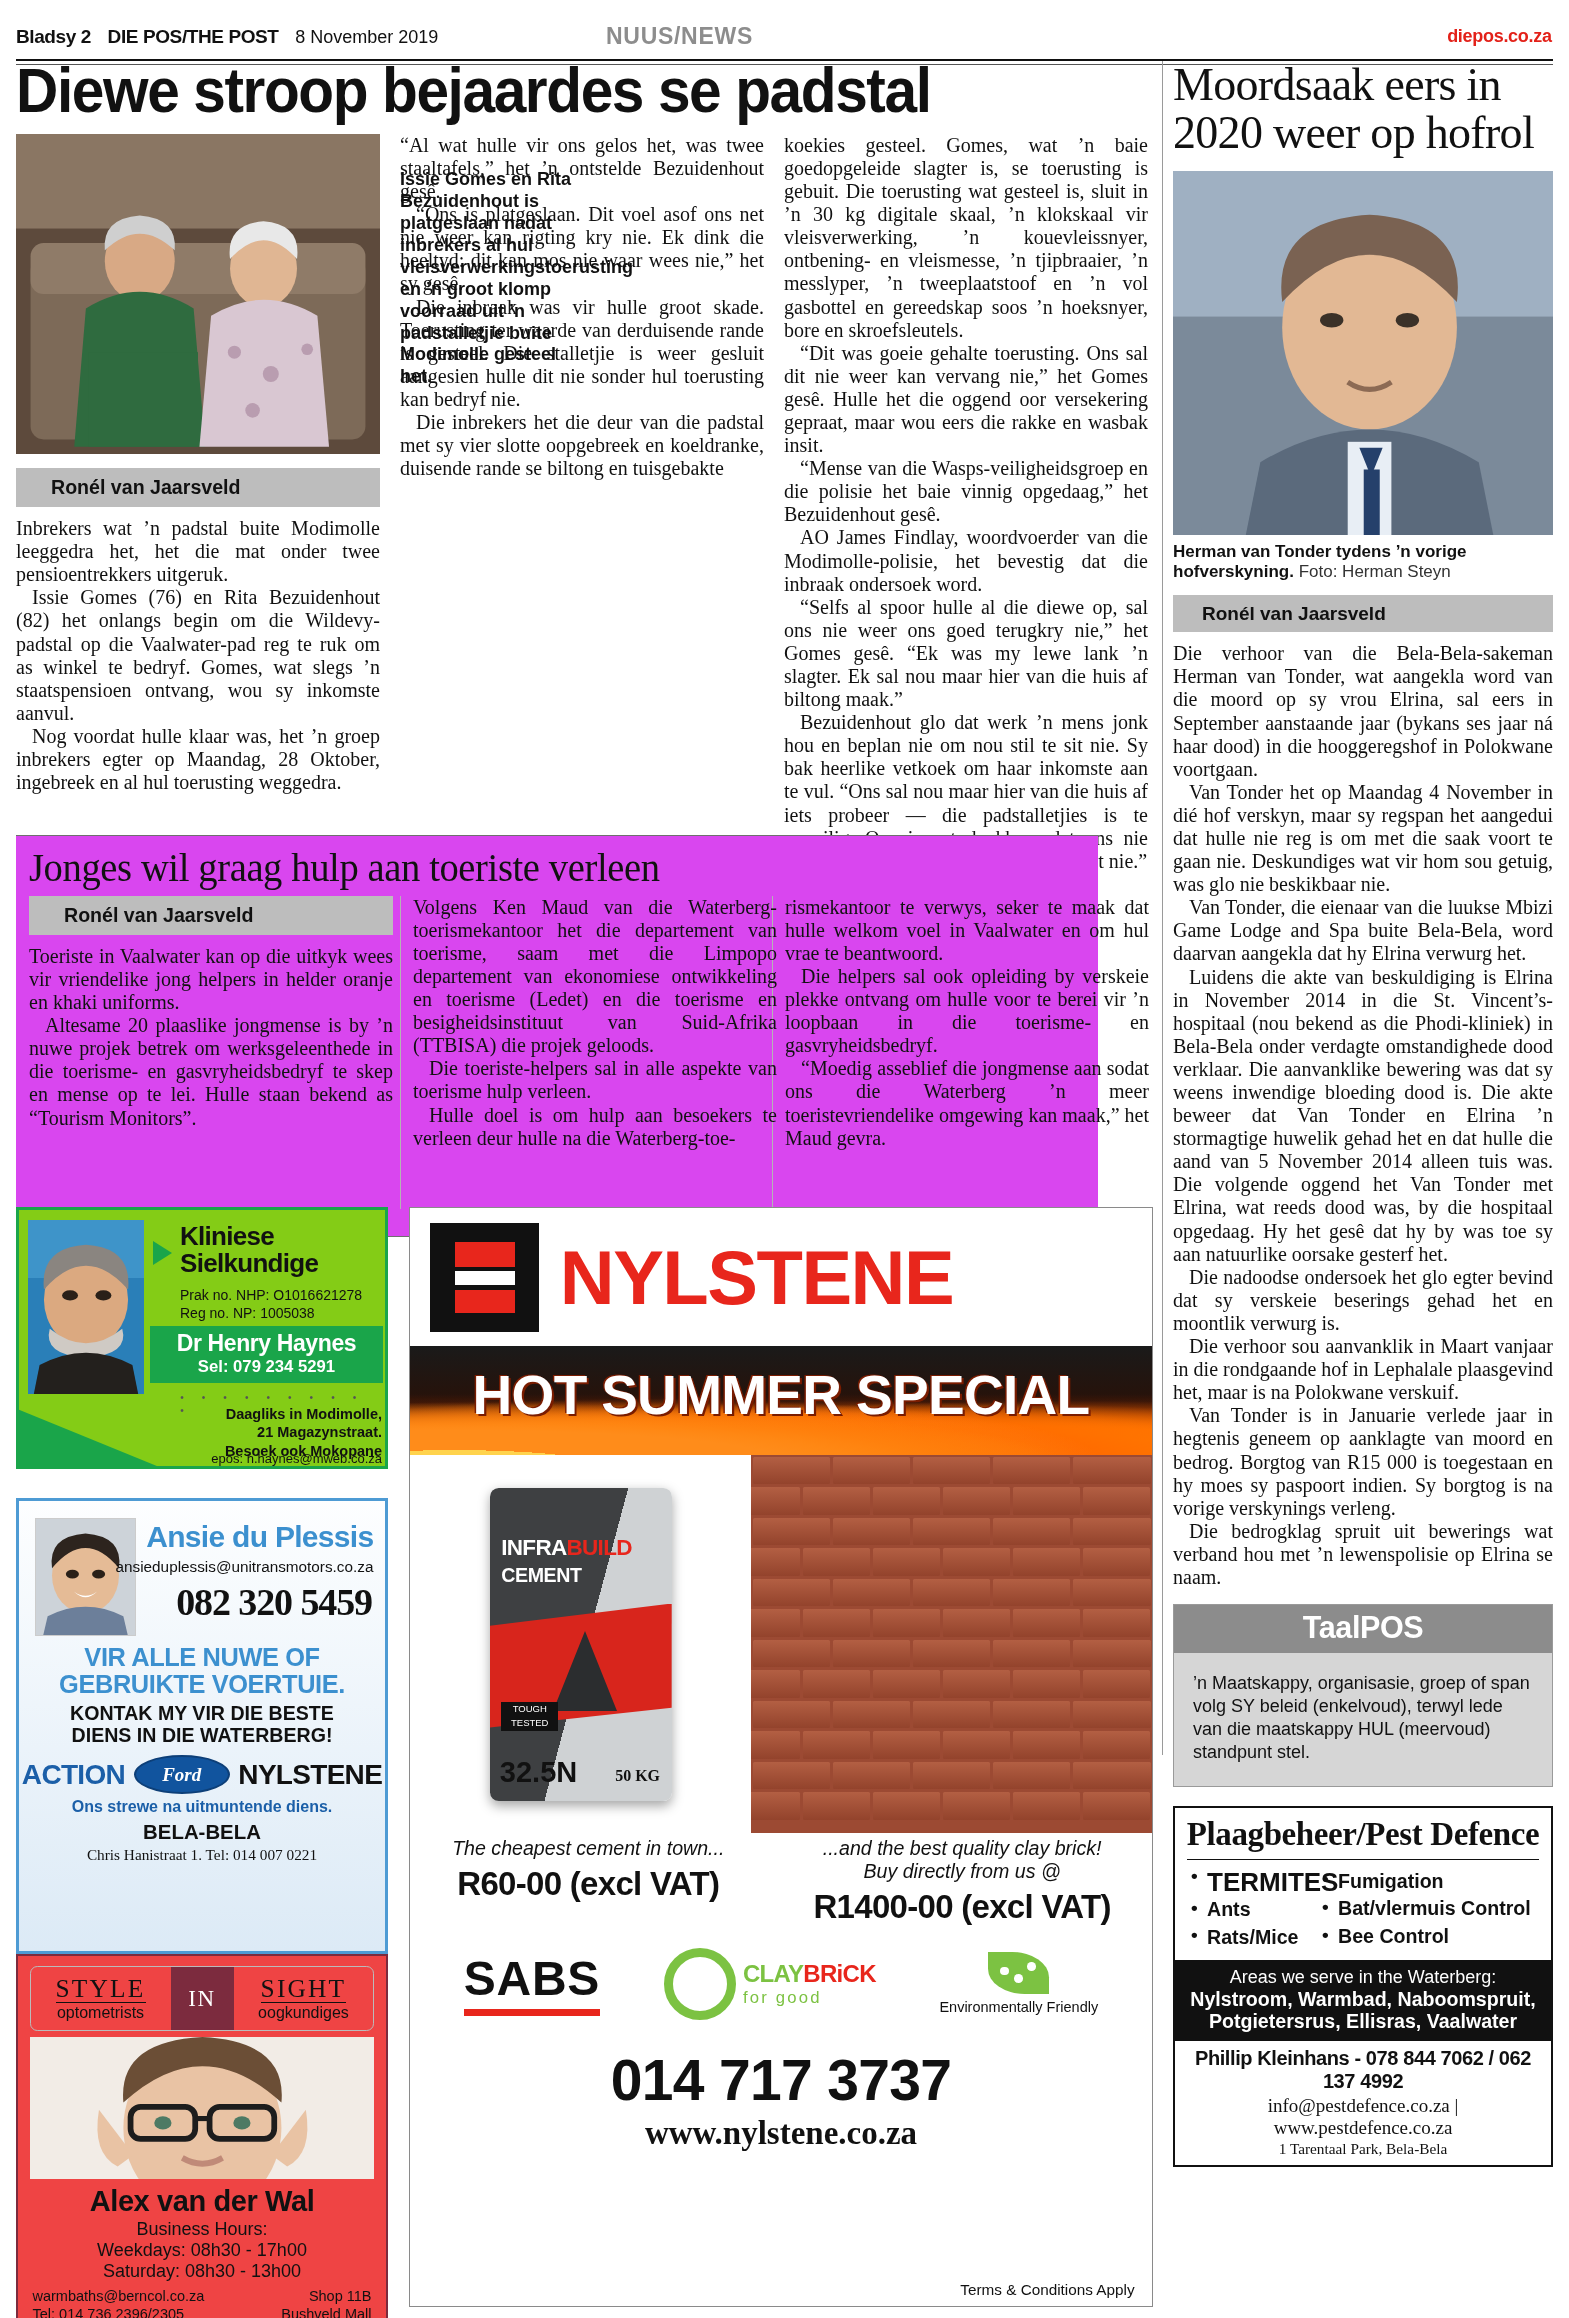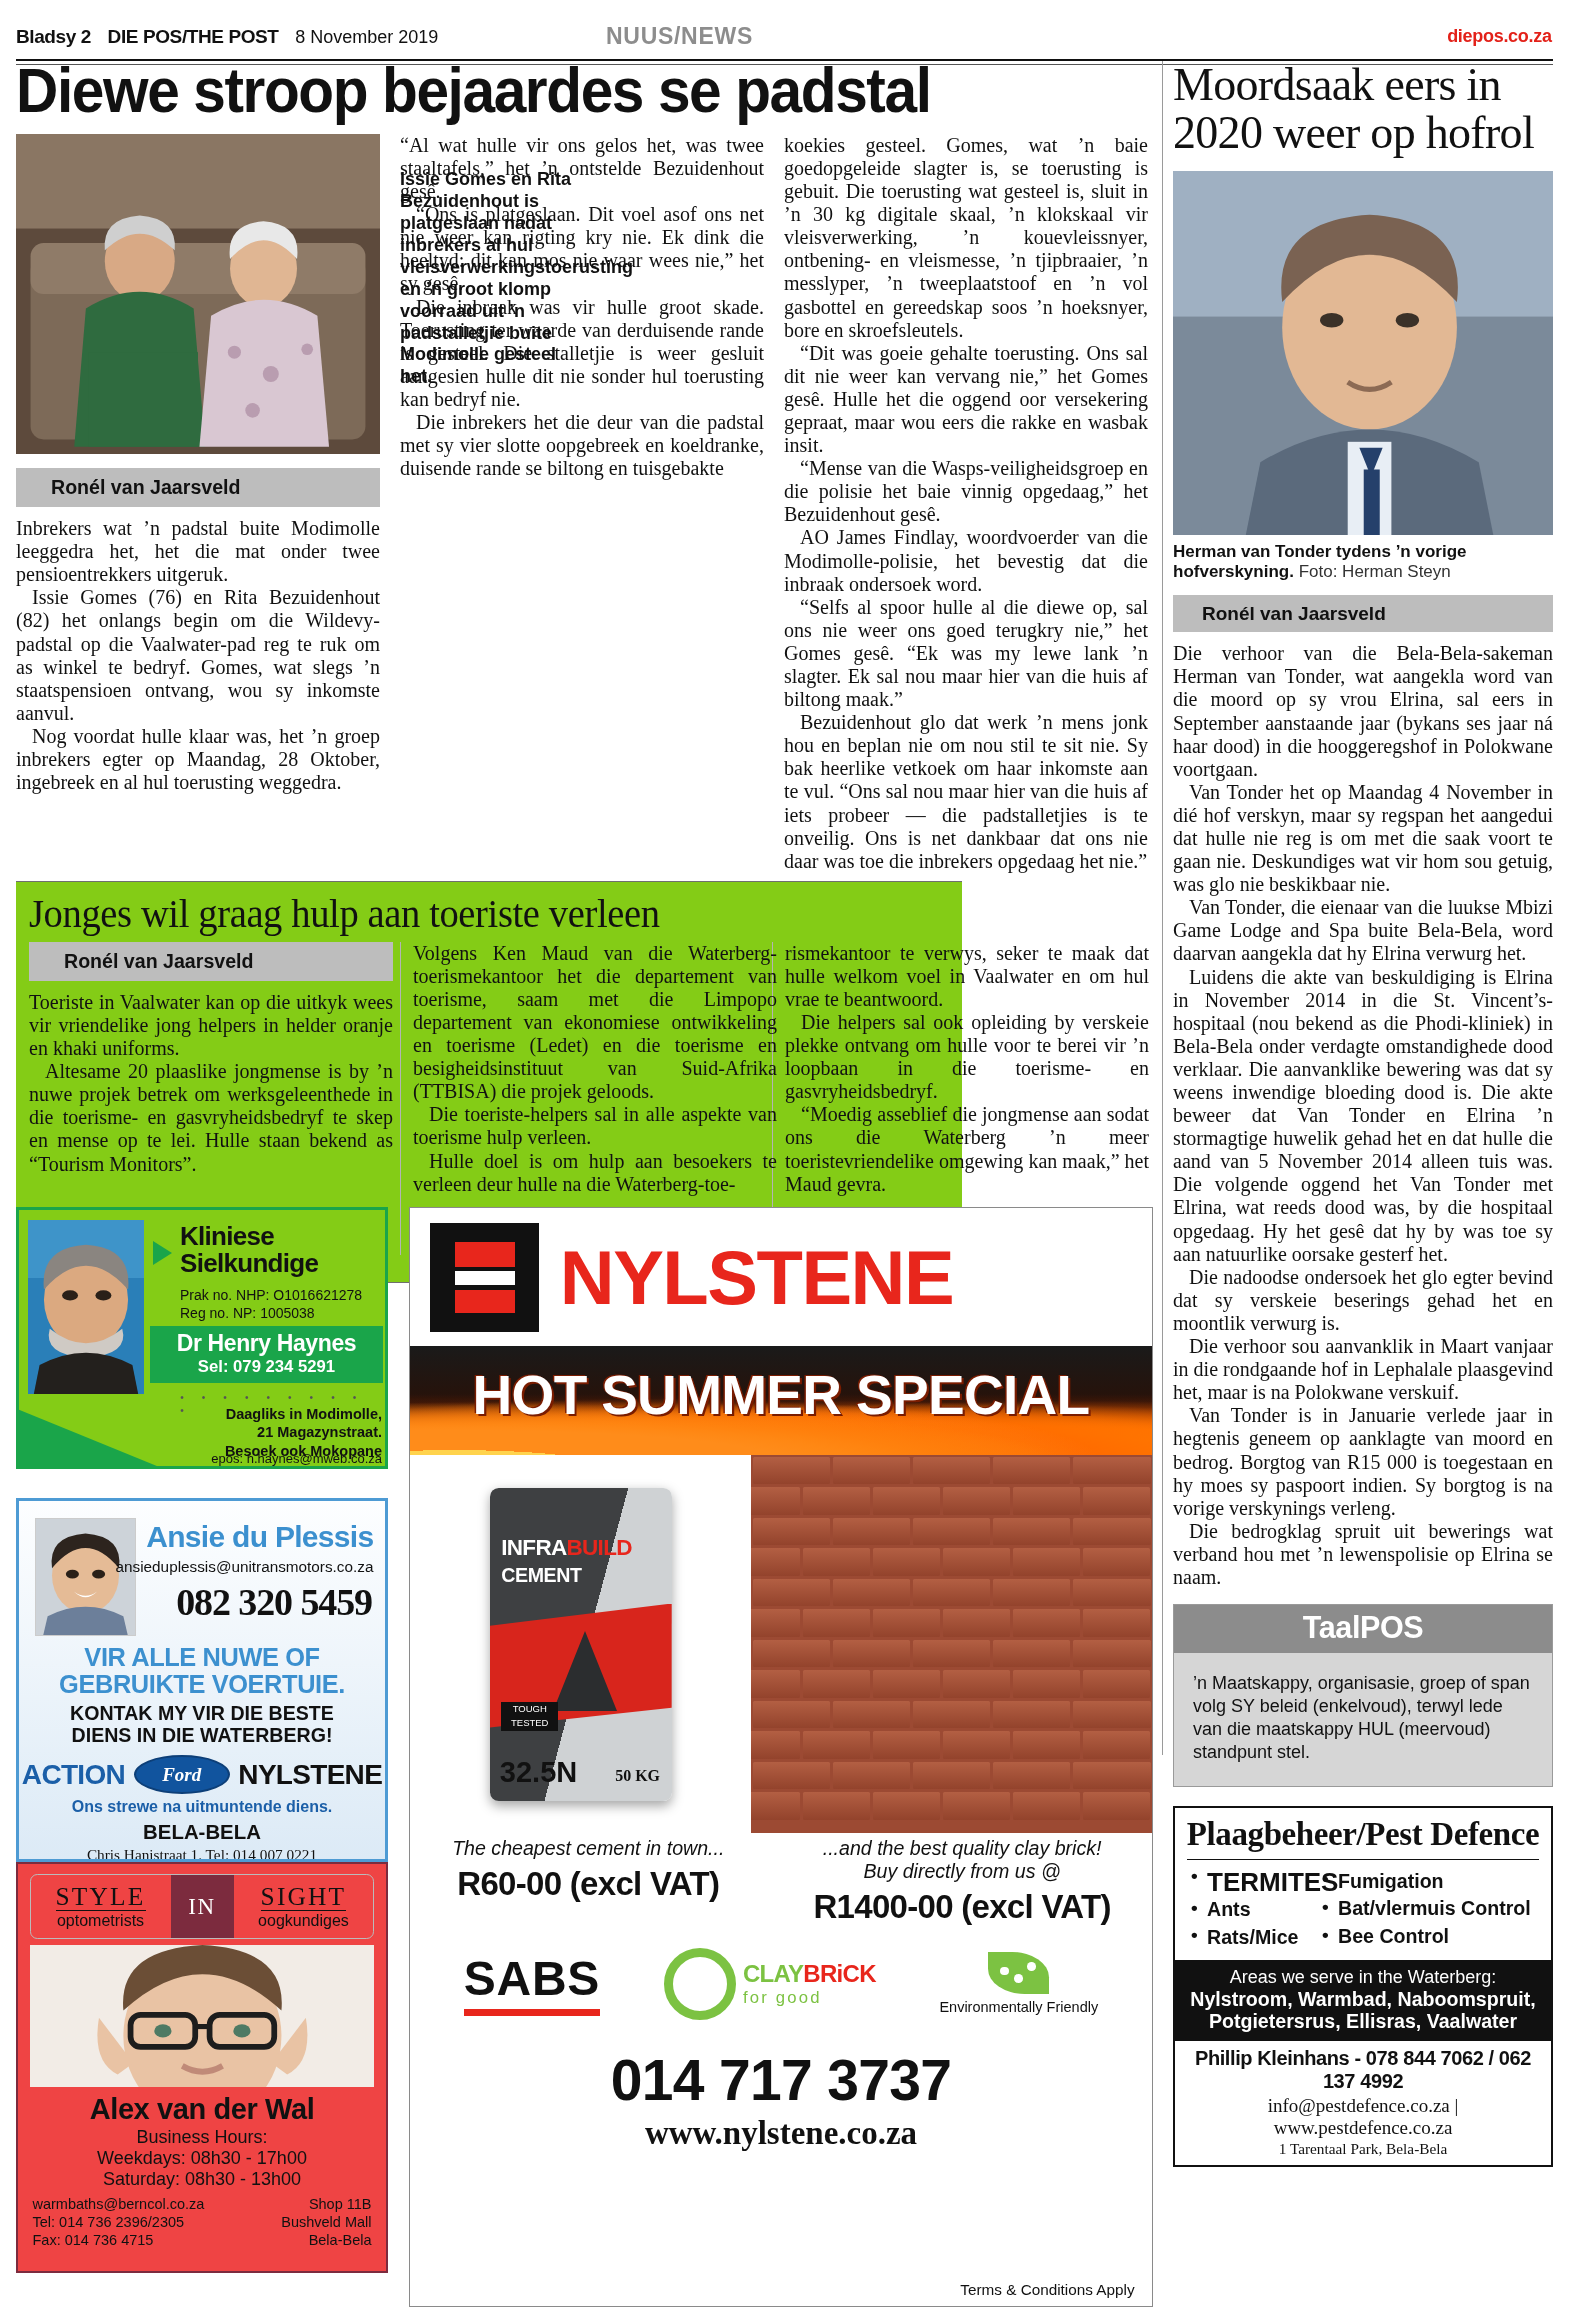--- a/index.html
+++ b/index.html
@@ -39,21 +39,21 @@
   .byline{background:#bdbdbd;padding:8px 0 8px 35px;font-family:"Liberation Sans",sans-serif;font-weight:bold;font-size:19.6px;color:#111;}
   .body-text{font-size:20px;line-height:1.155;text-align:justify;hyphens:none;}
   .body-text p{margin:0;text-indent:16px;}
   .body-text p.first{text-indent:0;}
 
   .s1-col1{position:absolute;left:0;top:334px;width:364px;}
   .s1-col2{position:absolute;left:384px;top:0px;width:364px;}
   .s1-col3{position:absolute;left:768px;top:0px;width:364px;}
 
   
-  .story2{position:absolute;left:0;top:820px;width:946px;background:#84cc16;border-top:1.5px solid #6f6f6f;border-bottom:1.5px solid #6f6f6f;padding:7.3px 0 13px 0;}
+  .story2{position:absolute;left:0;top:774px;width:1082px;background:#d946ef;border-top:1.5px solid #6f6f6f;border-bottom:1.5px solid #6f6f6f;padding:7.3px 0 13px 0;}
   h2.head2{margin:0 0 4.4px 13px;font-family:"Liberation Serif",serif;font-weight:normal;font-size:41px;letter-spacing:-0.4px;transform:scaleX(.94);transform-origin:left top;}
   .s2cols{position:relative;height:327px;margin-top:4.4px;}
   .s2c1{position:absolute;left:13px;top:0;width:364px;}
   .s2c2{position:absolute;left:397px;top:0;width:364px;}
   .s2c3{position:absolute;left:769px;top:0;width:364px;}
   .s2rule{position:absolute;top:0;height:313px;border-left:0.7px solid #b4b4b4;}
 
   
   .photo2{margin-top:14.5px;width:380px;height:364px;overflow:hidden;position:relative;}
   .cap{font-family:"Liberation Sans",sans-serif;font-size:17px;line-height:1.2;margin-top:6.5px;}
@@ -100,21 +100,21 @@
   .ad-psych .t2{position:absolute;left:161px;top:76px;font-family:"Liberation Sans",sans-serif;font-size:14px;line-height:1.3;}
   .ad-psych .greenbar{position:absolute;left:131px;top:116px;width:233px;background:#1aa54a;color:#fff;text-align:center;padding:4.4px 0 5.8px;}
   .ad-psych .greenbar .n{font-family:"Liberation Sans",sans-serif;font-weight:bold;font-size:23px;letter-spacing:-0.4px;}
   .ad-psych .greenbar .c{font-family:"Liberation Sans",sans-serif;font-weight:bold;font-size:16.7px;}
   .ad-psych .dots{position:absolute;left:161px;top:182px;width:204px;font-size:11.6px;color:#555;letter-spacing:7.3px;}
   .ad-psych .t3{position:absolute;left:116px;top:195px;width:247px;text-align:right;font-family:"Liberation Sans",sans-serif;font-weight:bold;font-size:14.5px;line-height:1.27;}
   .ad-psych .t4{position:absolute;left:116px;top:241px;width:247px;text-align:right;font-family:"Liberation Sans",sans-serif;font-size:13px;}
   .ad-psych .wedge{position:absolute;left:-4.4px;bottom:-4.4px;width:153px;height:76px;background:#1aa54a;clip-path:polygon(0 100%,0 18%,100% 100%);}
 
   
-  .ad-ansie{position:relative;margin-top:29px;width:372px;height:364px;border:3.6px solid #4e9bd4;background:linear-gradient(#fdfeff,#dceaf6);overflow:hidden;box-sizing:border-box;}
+  .ad-ansie{position:relative;margin-top:29px;width:372px;height:456px;border:3.6px solid #4e9bd4;background:linear-gradient(#fdfeff,#dceaf6);overflow:hidden;box-sizing:border-box;}
   .ad-ansie .ph{position:absolute;left:16px;top:17.4px;width:99px;height:116px;overflow:hidden;border:0.7px solid #ccc;}
   .ad-ansie .nm{position:absolute;right:11.6px;top:19px;font-family:"Liberation Sans",sans-serif;font-weight:bold;font-size:30px;color:#3c90cf;letter-spacing:-0.7px;}
   .ad-ansie .em{position:absolute;right:11.6px;top:57px;font-family:"Liberation Sans",sans-serif;font-size:15.3px;color:#111;}
   .ad-ansie .ph2{position:absolute;right:13px;top:79px;font-family:Liberation Serif, serif;font-weight:bold;font-size:38px;letter-spacing:-1.1px;}
   .ad-ansie .l1{position:absolute;left:0;right:0;top:143px;text-align:center;font-family:"Liberation Sans",sans-serif;font-weight:bold;font-size:25.4px;color:#3c90cf;line-height:1.07;letter-spacing:-0.4px;}
   .ad-ansie .l2{position:absolute;left:0;right:0;top:202px;text-align:center;font-family:"Liberation Sans",sans-serif;font-weight:bold;font-size:19.6px;line-height:1.12;}
   .ad-ansie .brandrow{position:absolute;left:0;right:0;top:254px;display:flex;align-items:center;justify-content:center;gap:8.7px;}
   .ad-ansie .brandrow .w{font-family:"Liberation Sans",sans-serif;font-weight:bold;font-size:28px;letter-spacing:-0.7px;}
   .ad-ansie .brandrow .w.blue{color:#1b5fa8;}
   .ad-ansie .oval{width:92px;height:35px;border-radius:50%;background:#11549e;border:2.2px solid #0d3f78;display:flex;align-items:center;justify-content:center;}

